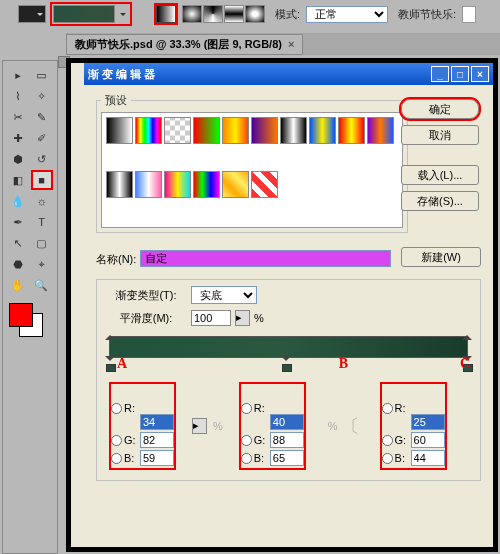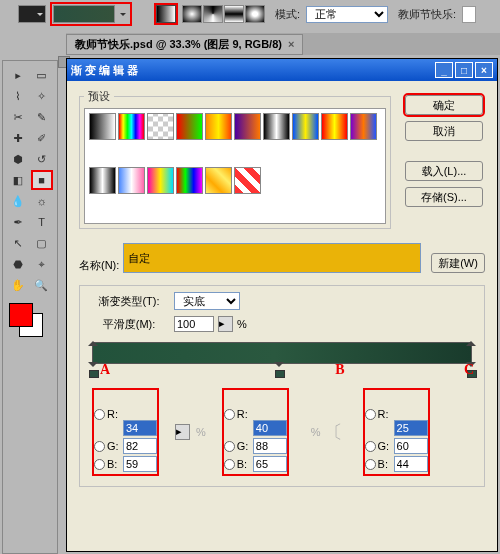--- a/index.html
+++ b/index.html
@@ -26,38 +26,38 @@
   
   .left-toolbox { position: absolute; top: 60px; left: 2px; width: 56px; bottom: 0; background: #b8b8b8; border: 1px solid #888; }
   .tool-grid { display: grid; grid-template-columns: 1fr 1fr; gap: 1px; padding: 4px; }
   .tool-cell { width: 22px; height: 20px; display: flex; align-items: center; justify-content: center; color: #333; border: 1px solid transparent; }
   .tool-cell.highlighted { border: 2px solid #e00; background: #d8d8d8; }
   .color-swatches { position: relative; margin: 4px; height: 40px; }
   .fg-color { position: absolute; width: 24px; height: 24px; border: 1px solid #000; top: 0; left: 2px; }
   .bg-color { position: absolute; width: 24px; height: 24px; border: 1px solid #000; background: #fff; top: 10px; left: 12px; }
   .tbl-corner { position: absolute; top: 56px; left: 58px; width: 12px; height: 12px; background: #a0a0a0; border: 1px solid #777; }
   
-  .dialog { position: absolute; top: 58px; left: 66px; width: 432px; height: 494px; background: #ece9d8; border: 1px solid #000000; }
+  .dialog { position: absolute; top: 58px; left: 66px; width: 432px; height: 494px; background: #ece9d8; border: 5px solid #000000; padding-left: 13px; }
   .dlg-title { height: 22px; background: linear-gradient(to bottom, #3a80e8, #0a50c8); display: flex; align-items: center; padding: 0 4px; color: #fff; font-weight: bold; }
   .dlg-title-text { flex: 1; white-space: pre; }
   .win-btns { display: flex; gap: 2px; }
   .win-btn { width: 18px; height: 16px; background: #3878d8; border: 1px solid #fff; color: #fff; display: flex; align-items: center; justify-content: center; font-size: 10px; }
   
   .dlg-body { padding: 8px 12px; position: relative; }
   .presets-group { border: 1px solid #c0c0c0; padding: 4px; width: 312px; }
   .presets-group legend { color: #333; padding: 0 4px; }
   .presets-box { background: #fff; border: 1px solid #999; height: 116px; padding: 4px; display: flex; flex-wrap: wrap; gap: 2px; overflow-y: auto; }
   .preset-sw { width: 27px; height: 27px; border: 1px solid #888; }
   
   .right-btns { position: absolute; top: 14px; right: 14px; display: flex; flex-direction: column; gap: 6px; }
   .ps-btn { width: 78px; height: 20px; background: #ece9d8; border: 1px solid #888; border-radius: 3px; }
-  .ps-btn.ok { outline: 2px solid #e00; outline-offset: 0; }
+  .ps-btn.ok { outline: 2px solid #e00; outline-offset: 0; border-radius: 9px; }
   
   .name-row { margin-top: 14px; display: flex; align-items: flex-end; gap: 4px; }
-  .name-input { flex: 1; height: 30px; border: 1px solid #7a9ac4; background: #eab308; padding: 0 4px; width: 280px; }
+  .name-input { flex: 1; height: 17px; border: 1px solid #7a9ac4; background: #d946ef; padding: 0 4px; width: 280px; }
   
   .grad-editor-group { border: 1px solid #c0c0c0; margin-top: 12px; padding: 6px 8px 10px; }
   .row { display: flex; align-items: center; gap: 4px; margin-bottom: 6px; }
   .row label { width: 82px; text-align: center; display: inline-block; }
   .sel-ctrl { width: 66px; height: 18px; border: 1px solid #7a9ac4; background: #fff; padding-left: 4px; }
   .num-ctrl { width: 40px; height: 16px; border: 1px solid #888; background: #fff; padding: 0 2px; text-align: left; }
   .spin-btn { width: 15px; height: 16px; background: #ddd; border: 1px solid #888; }
   
   .gradient-bar-wrap { position: relative; margin: 10px 4px 24px; }
   .gradient-bar { height: 22px; background: linear-gradient(to right, #22523b, #2a583f 48%, #193b2c); border: 1px solid #555; }
@@ -180,21 +180,21 @@
       <button class="ps-btn ok">确定</button>
       <button class="ps-btn">取消</button>
       <div style="height:8px"></div>
       <button class="ps-btn">载入(L)...</button>
       <button class="ps-btn">存储(S)...</button>
     </div>
 
     <div class="name-row">
       <label>名称(N):</label>
       <input class="name-input" value="自定" style="">
-      <button class="ps-btn" style="width:54px;margin-left:6px">新建(W)</button>
+      <button class="ps-btn" style="width:80px;margin-left:6px">新建(W)</button>
     </div>
 
     <fieldset class="grad-editor-group">
       <div class="row">
         <label>渐变类型(T):</label>
         <select class="sel-ctrl"><option>实底</option></select>
       </div>
       <div class="row">
         <label>平滑度(M):</label>
         <input class="num-ctrl" value="100" style="">

